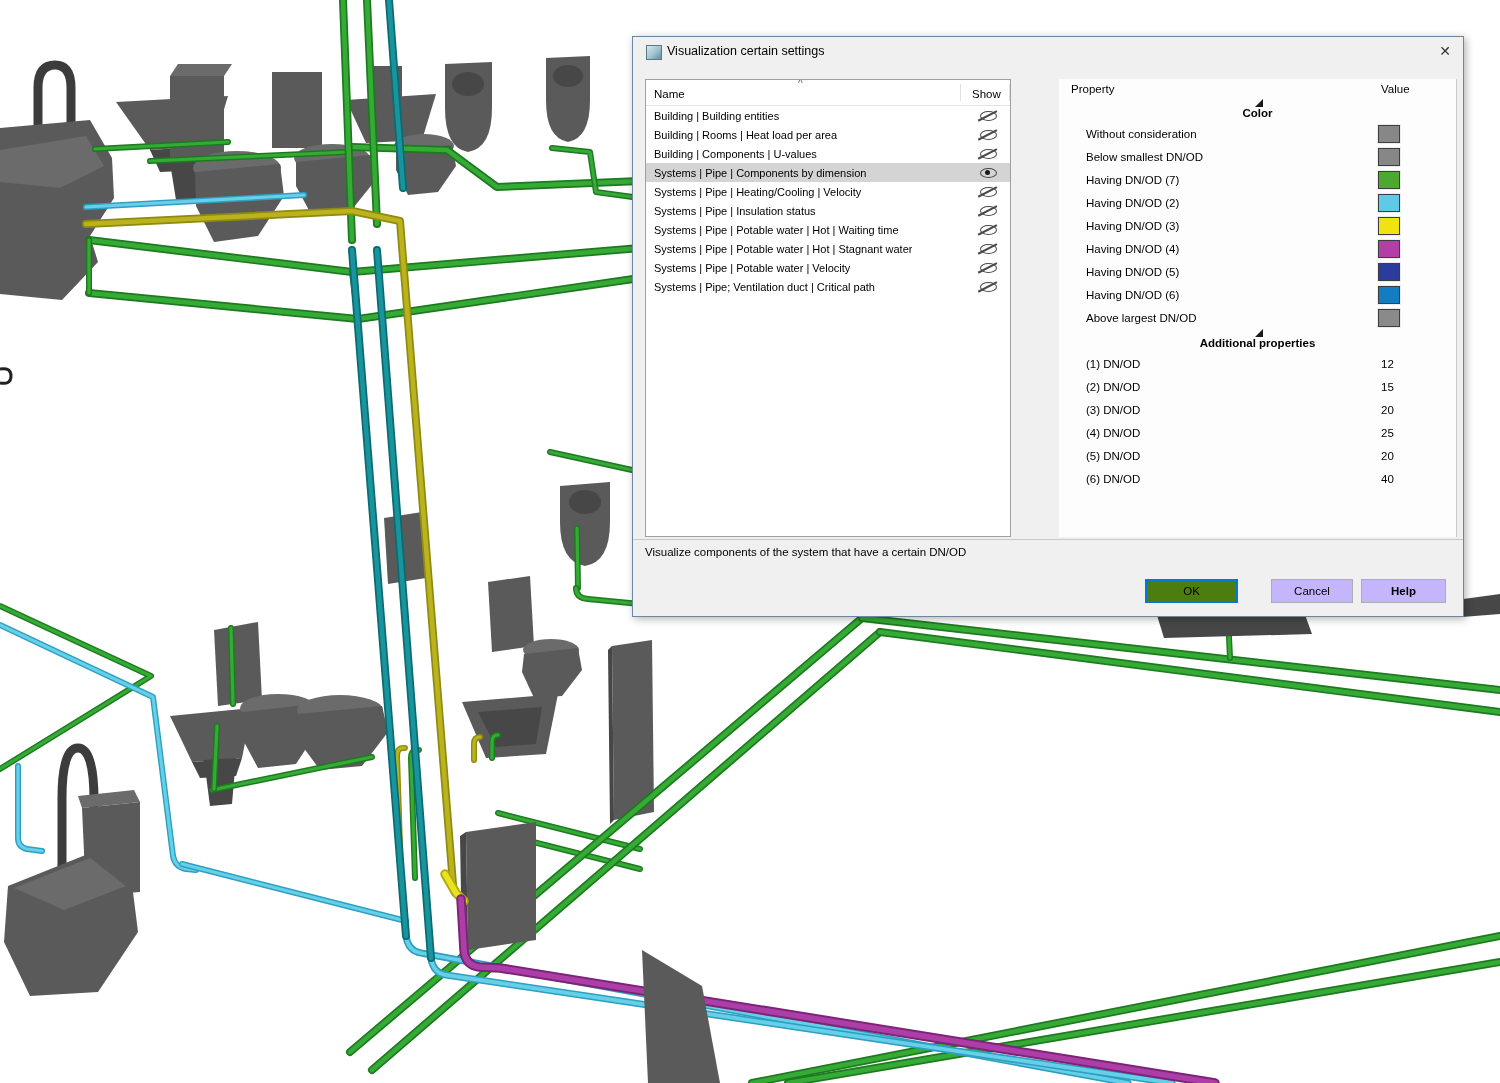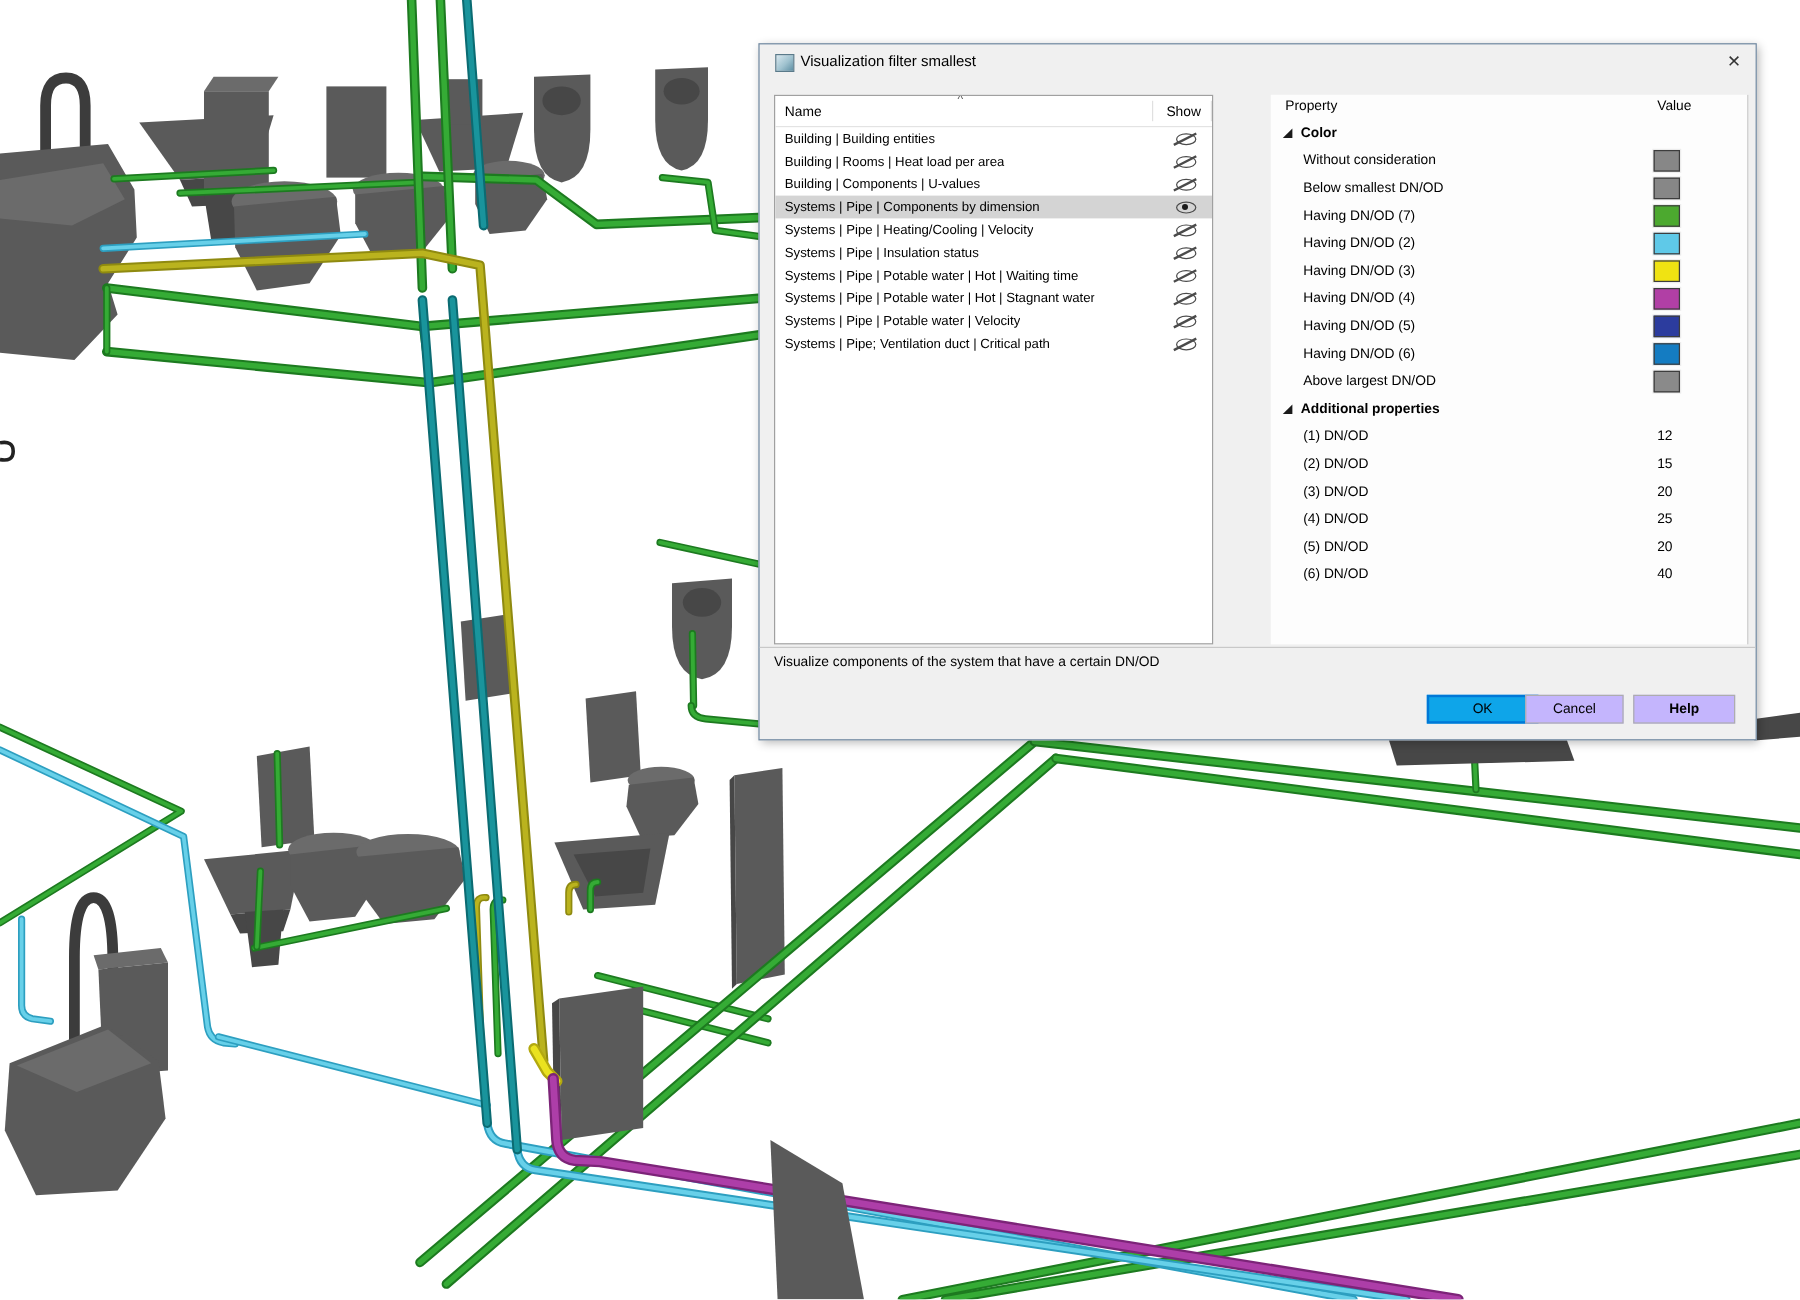--- a/index.html
+++ b/index.html
@@ -45,33 +45,33 @@
              border-radius:50%;background:#1a1a1a;}
   .lrow .eye.crossed::before{content:"";position:absolute;left:-4px;top:2.8px;width:21px;height:1.8px;
              background:#4a4a4a;transform:rotate(-27deg);}
   
   .props{position:absolute;left:426px;top:42px;width:398px;height:458px;background:#fdfdfd;
          border-right:1px solid #c9c9c9;box-sizing:border-box;}
   .pheader{position:relative;height:20px;font-size:11.5px;}
   .pheader .hprop{position:absolute;left:12px;top:4px;}
   .pheader .hval{position:absolute;left:322px;top:4px;}
   .prow{position:relative;height:23px;display:flex;align-items:center;font-size:11.5px;}
-  .prow.group{font-weight:bold;}
+  .prow.group{font-weight:bold;flex-direction:column;}
   .tri{width:0;height:0;border-left:8px solid transparent;border-bottom:8px solid #1a1a1a;
        margin:0 7px 0 10px;display:inline-block;}
   .prow.item .plbl{padding-left:27px;}
   .pval{position:absolute;left:322px;}
   .swatch{position:absolute;left:319px;top:3px;width:20px;height:16px;border:1px solid #3d3d3d;
           box-shadow:0 0 0 1px #ececec;}
   
   .fsep{position:absolute;left:0;right:0;top:502px;border-top:1px solid #c8c8c8;}
   .fdesc{position:absolute;left:12px;top:509px;font-size:11.5px;}
   .btn{position:absolute;top:542px;height:24px;box-sizing:border-box;background:#c4b5fd;
        border:1px solid #adadad;font-size:11.5px;text-align:center;line-height:21px;cursor:pointer;}
-  .btn.ok{left:556px;width:93px;background:#0ea5e9;border:2px solid #0078d7;line-height:19px;}
+  .btn.ok{left:512px;width:93px;background:#4d7c0f;border:2px solid #0078d7;line-height:19px;}
   .btn.cancel{left:638px;width:82px;}
   .btn.help{left:728px;width:85px;font-weight:bold;}
 </style>
 </head>
 <body>
 
 <div class="stage">
 
   <div class="viewport">
   <svg width="1500" height="1083" viewBox="0 0 1500 1083">
@@ -271,21 +271,21 @@
       <use href="#pb6" class="pipe m2"></use>
           <use href="#pb6" class="pipe m1"></use>
     </g>
     <path class="fx" d="M642,950 L702,986 L720,1083 L648,1083 Z"></path>
   </svg>
   </div>
 
   <div class="dialog">
     <div class="titlebar">
       <span class="appicon"></span>
-      <span class="title">Visualization filter smallest</span>
+      <span class="title">Visualization certain settings</span>
       <span class="closebtn">✕</span>
     </div>
 
     <div class="listpanel">
       <div class="lheader">
         <span class="hname">Name</span>
         <span class="caret">^</span>
         <span class="hshow">Show</span>
         <span class="vsep1"></span>
         <span class="vsep2"></span>

